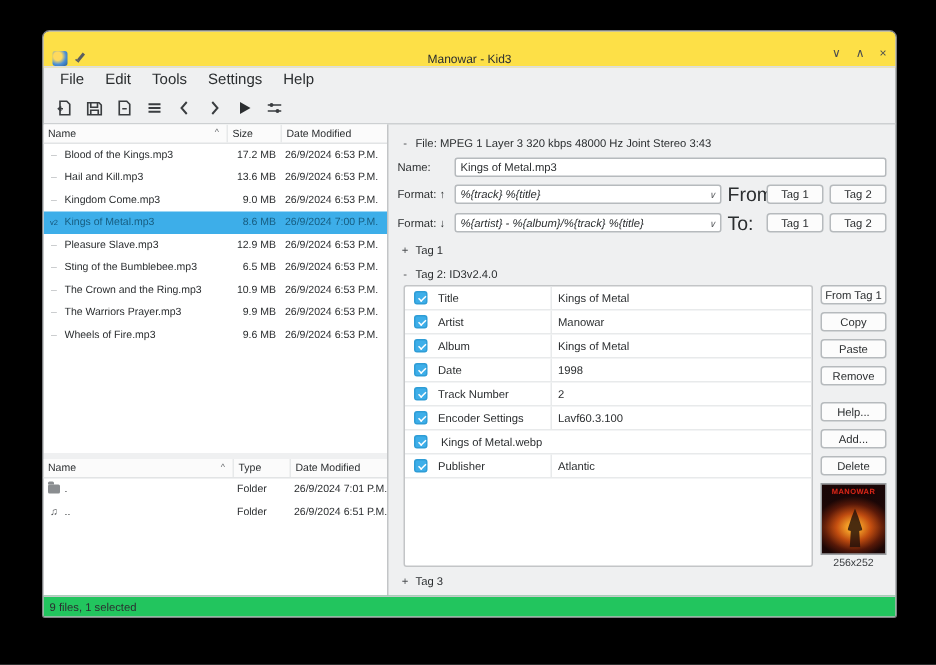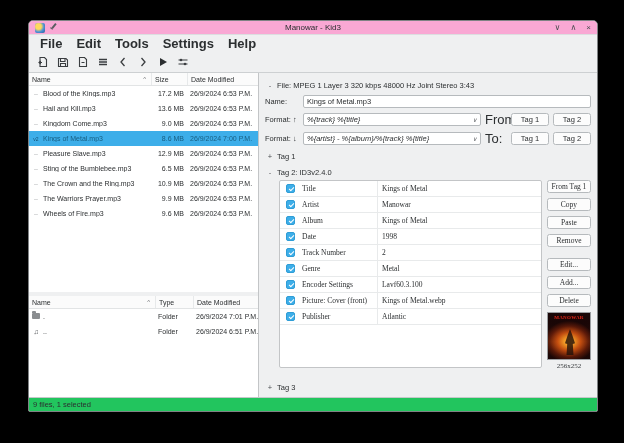--- a/index.html
+++ b/index.html
@@ -5,35 +5,35 @@
   * { margin:0; padding:0; box-sizing:border-box; }
   html,body { width:624px; height:443px; background:#000; overflow:hidden;
               font-family:"Liberation Sans", sans-serif; }
   .stage { position:relative; width:624px; height:443px; background:#000; }
 
   .window { position:absolute; left:28px; top:20px; width:570px; height:392px;
             background:#eff0f1; border:1px solid #7f8284; border-radius:5px 5px 2px 2px;
             display:flex; flex-direction:column; overflow:hidden; }
 
   
-  .titlebar { height:14px; display:flex; align-items:center; padding:0 6px;
-              background:#f9a8d4; border-bottom:1px solid #dcdee0; position:relative; flex:0 0 auto; }
+  .titlebar { height:24px; display:flex; align-items:flex-end; padding:0 6px;
+              background:#fde047; border-bottom:1px solid #dcdee0; position:relative; flex:0 0 auto; }
   .app-icon { width:10px; height:10px; border-radius:2px; margin-right:4px;
               background:radial-gradient(circle at 35% 35%, #ffd95e 0 30%, #4a90d9 60%, #2d5f8e 100%); }
   .pin-icon { width:9px; height:9px; position:relative; }
   .pin-icon::before { content:""; position:absolute; left:4px; top:0; width:2px; height:6px;
               background:#5a5d60; transform:rotate(40deg); }
   .pin-icon::after { content:""; position:absolute; left:1px; top:5px; width:3px; height:1px; background:#5a5d60; transform:rotate(40deg);}
   .title-text { position:absolute; left:0; right:0; text-align:center; font-size:8px; color:#2b2e30; }
   .win-controls { margin-left:auto; display:flex; gap:10px; z-index:2; }
   .win-btn { font-size:8px; color:#4a4d50; line-height:16px; cursor:default; }
 
   
   .menubar { height:17px; display:flex; align-items:center; padding:0 4px; flex:0 0 auto; }
-  .menu-item { font-size:13px; color:#2b2e30; padding:2px 7px; border-radius:2px;font-weight:bold; }
+  .menu-item { font-size:10px; color:#2b2e30; padding:2px 7px; border-radius:2px; }
 
   
   .toolbar { height:21px; display:flex; align-items:center; padding:0 6px; gap:4px;
              border-bottom:1px solid #cdd0d2; flex:0 0 auto; }
   .tool-btn { width:16px; height:16px; display:flex; align-items:center; justify-content:center;
               color:#3a3d40; font-size:10px; }
   .tool-btn svg { display:block; }
 
   
   .main { flex:1 1 auto; display:flex; min-height:0; }
@@ -72,21 +72,21 @@
   .text-input { flex:1 1 auto; height:13px; background:#fff; border:1px solid #b6babd; border-radius:2px;
                 font-size:7.5px; color:#2b2e30; padding:0 3px; font-family:"Liberation Sans", sans-serif; min-width:0; }
   .combo { flex:1 1 auto; height:13px; background:#fff; border:1px solid #b6babd; border-radius:2px;
            display:flex; align-items:center; padding:0 3px; font-size:7.5px; color:#2b2e30; min-width:0;font-style:italic; }
   .combo .arrow { margin-left:auto; font-size:6px; color:#5a5d60; }
   .fromto-label { width:22px; font-size:13px; color:#2b2e30; text-align:left; flex:0 0 auto; }
   .btn { height:13px; background:#fcfcfc; border:1px solid #b6babd; border-radius:2.5px;
          font-size:7.5px; color:#2b2e30; display:flex; align-items:center; justify-content:center; }
   .tagbtn { width:38px; flex:0 0 auto; }
 
-  .tag2-body { display:flex; gap:5px; flex:0 0 auto; margin-left:14px;font-family:Liberation Serif, serif; }
+  .tag2-body { display:flex; gap:5px; flex:0 0 auto; margin-left:4px; }
   .tag-table { flex:1 1 auto; height:188px; background:#fff; border:1px solid #c3c5c7; border-radius:2px;
                overflow:hidden; }
   .trow { display:flex; align-items:center; height:16px; border-bottom:1px solid #e8eaeb; font-size:7.5px; color:#2b2e30; }
   .tcheck { width:20px; display:flex; justify-content:center; flex:0 0 auto; }
   .cbx { width:9px; height:9px; background:#3daee9; border:1px solid #2f9dd6; border-radius:2px; position:relative; }
   .cbx::after { content:""; position:absolute; left:2px; top:2px; width:4px; height:2px;
                 border-left:1.2px solid #fff; border-bottom:1.2px solid #fff; transform:rotate(-45deg); }
   .tname { width:78px; flex:0 0 auto; border-right:1px solid #e8eaeb; height:100%; display:flex; align-items:center; padding-left:2px; }
   .tvalue { flex:1 1 auto; padding-left:4px; overflow:hidden; white-space:nowrap; }
 
@@ -367,52 +367,44 @@
                 <span class="tcheck">
                   <span class="cbx"></span>
                 </span>
                 <span class="tname">Track Number</span>
                 <span class="tvalue">2</span>
               </div>
               <div class="trow">
                 <span class="tcheck">
                   <span class="cbx"></span>
                 </span>
-                <span class="tname">Genre</span>
-                <span class="tvalue">Metal</span>
-              </div>
-              <div class="trow">
-                <span class="tcheck">
-                  <span class="cbx"></span>
-                </span>
                 <span class="tname">Encoder Settings</span>
                 <span class="tvalue">Lavf60.3.100</span>
               </div>
               <div class="trow">
                 <span class="tcheck">
                   <span class="cbx"></span>
                 </span>
-                <span class="tname">Picture: Cover (front)</span>
                 <span class="tvalue">Kings of Metal.webp</span>
               </div>
               <div class="trow">
                 <span class="tcheck">
                   <span class="cbx"></span>
                 </span>
                 <span class="tname">Publisher</span>
                 <span class="tvalue">Atlantic</span>
               </div>
             </div>
           <div class="side-col">
             <div id="side-buttons" style="display:flex;flex-direction:column;">
                 <div class="btn">From Tag 1</div>
                 <div class="btn">Copy</div>
                 <div class="btn">Paste</div>
                 <div class="btn">Remove</div>
-                <div class="btn gap-before">Edit...</div>
+                <div class="btn gap-before">Help...</div>
                 <div class="btn">Add...</div>
                 <div class="btn">Delete</div>
               </div>
             <div class="cover-wrap">
               <div class="cover">
                 <div class="cover-logo">MANOWAR</div>
                 <div class="cover-figure"></div>
               </div>
               <div class="cover-caption">256x252</div>
             </div>

